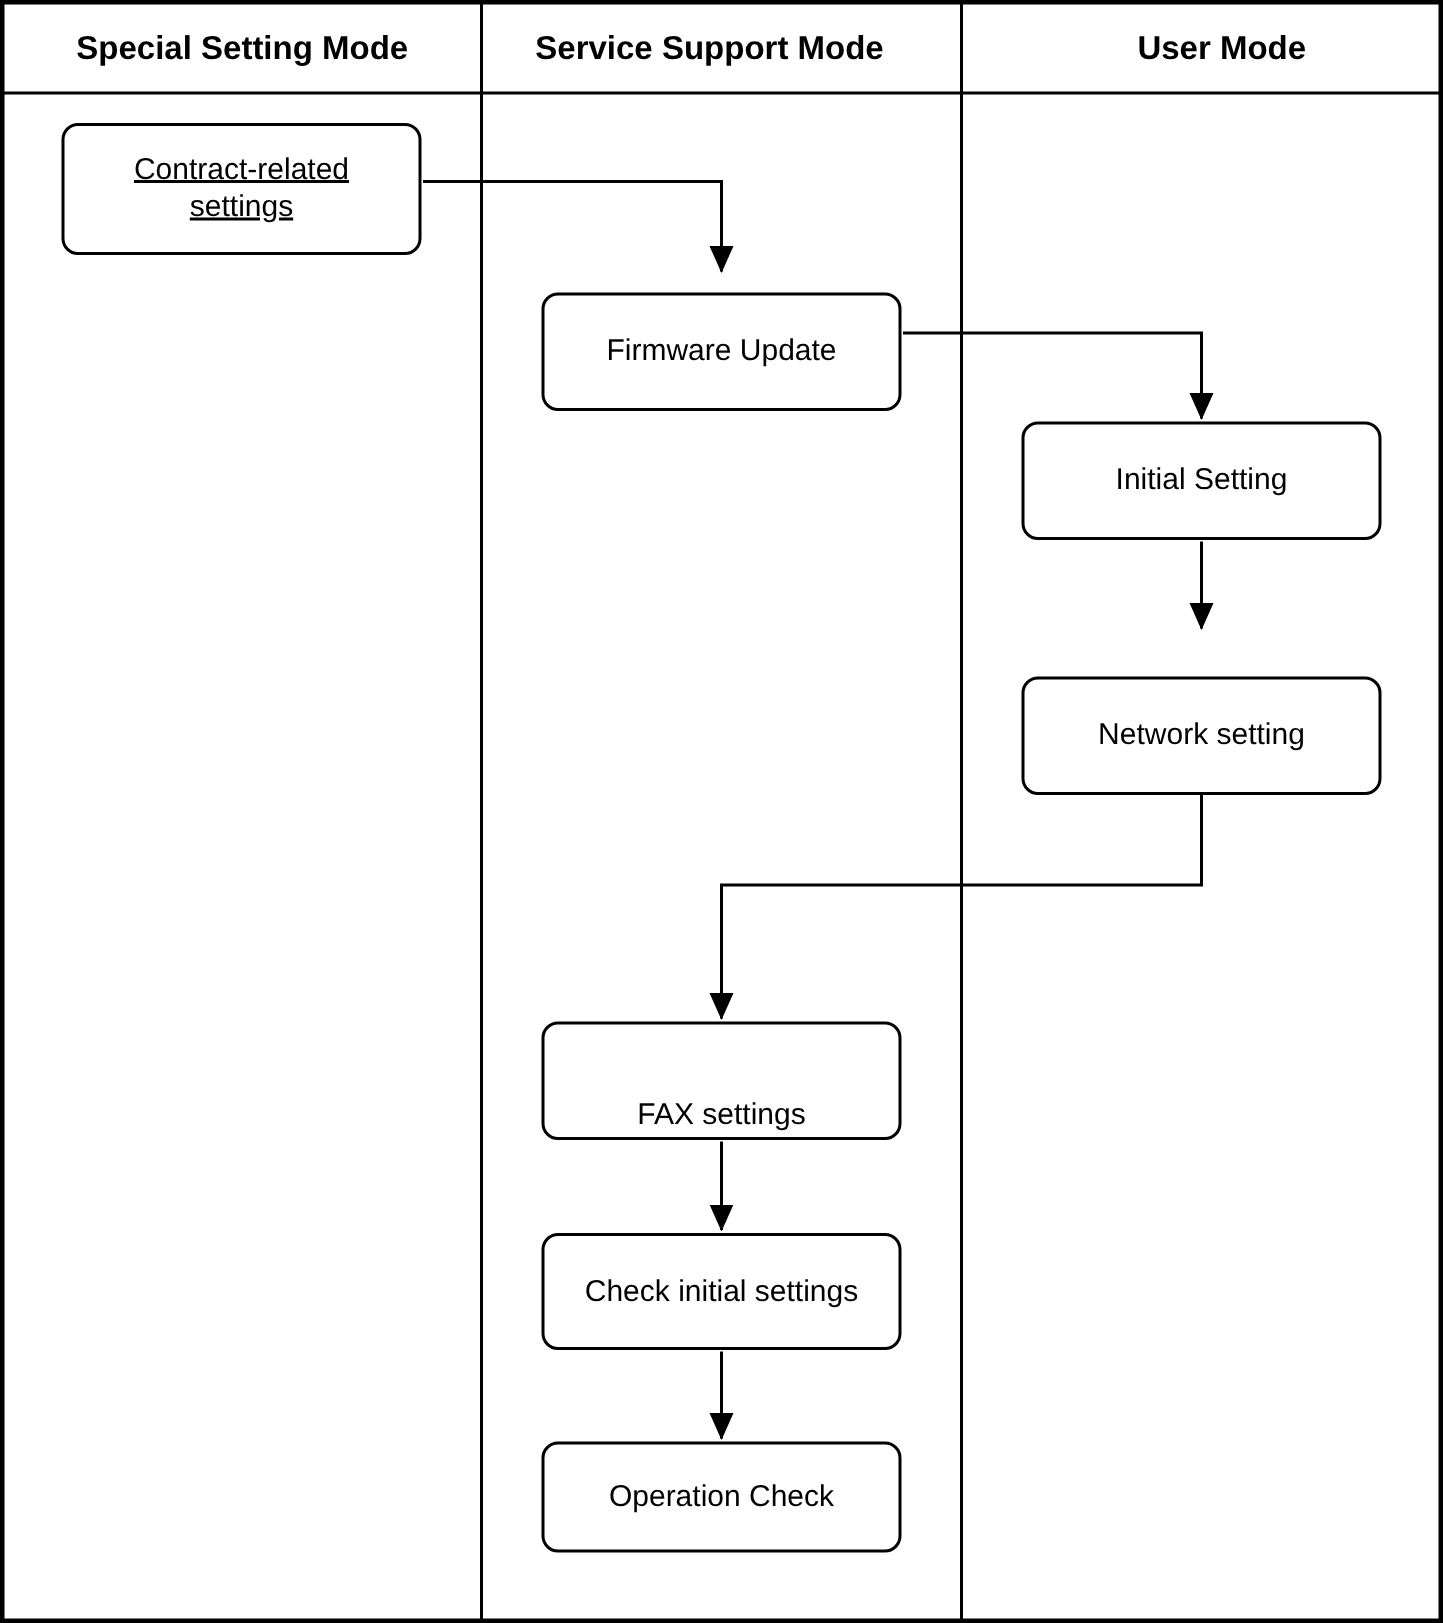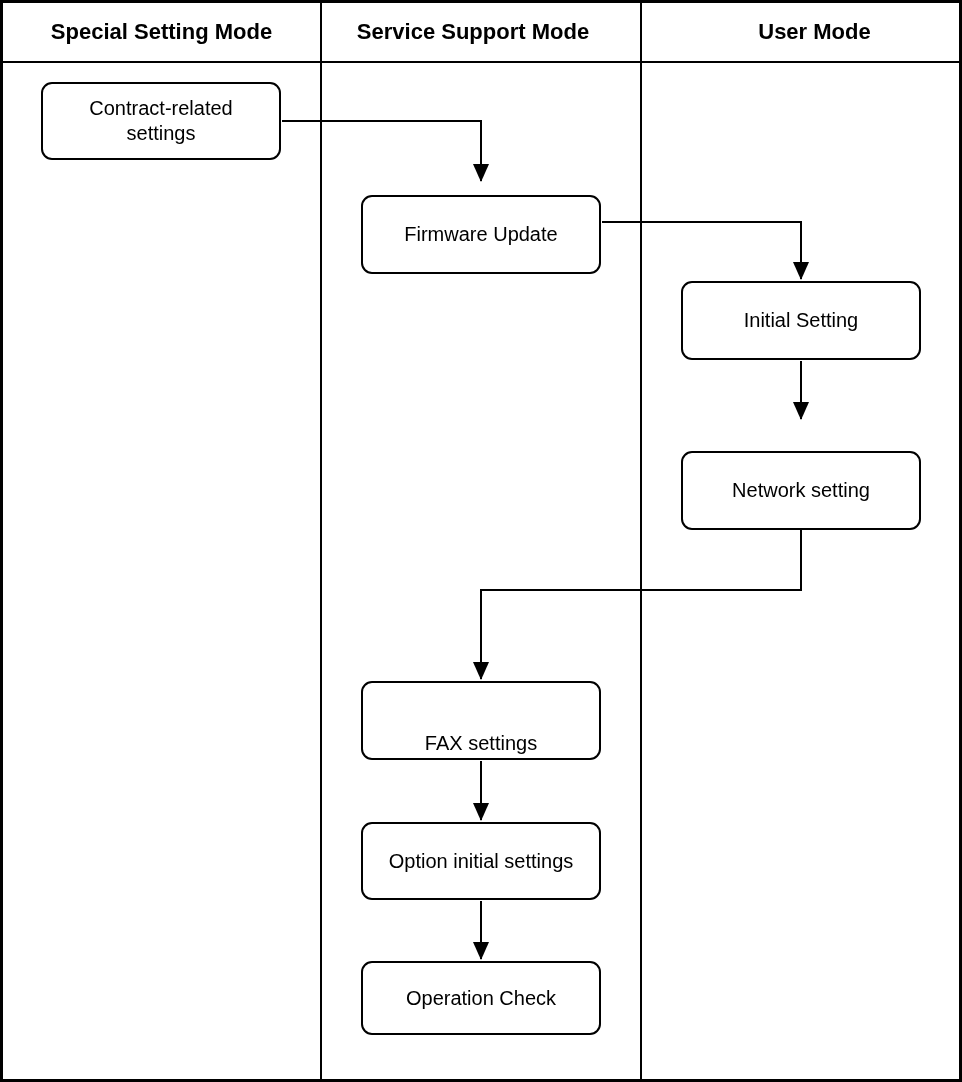--- a/index.html
+++ b/index.html
@@ -75,21 +75,21 @@
     border: 2px solid #000000;
     border-radius: 11px;
     display: flex;
     align-items: center;
     justify-content: center;
     text-align: center;
     font-size: 20px;
     line-height: 1.25;
     padding: 2px 14px;
   }
-  .node.n-contract  { left: 41px;  top: 82px;  height: 78px; }
+  .node.n-contract  { left: 41px;  top: 82px;  height: 88px; text-decoration: underline; }
   .node.n-firmware  { left: 361px; top: 183px; height: 79px; margin-top: 12px; }
   .node.n-initial   { left: 681px; top: 281px; height: 79px; }
   .node.n-network   { left: 681px; top: 421px; height: 79px; margin-top: 30px; }
   .node.n-fax       { left: 361px; top: 681px; height: 79px; align-items: flex-end; }
   .node.n-option    { left: 361px; top: 822px; height: 78px; }
   .node.n-operation { left: 361px; top: 961px; height: 74px; }
 </style>
 </head>
 <body>
 
@@ -131,17 +131,17 @@
 <div class="node n-initial">
   <span>Initial Setting</span>
 </div>
 <div class="node n-network">
   <span>Network setting</span>
 </div>
 <div class="node n-fax">
   <span>FAX settings</span>
 </div>
 <div class="node n-option">
-  <span>Option initial settings</span>
+  <span>Check initial settings</span>
 </div>
 <div class="node n-operation">
   <span>Operation Check</span>
 </div>
 
 </body></html>

